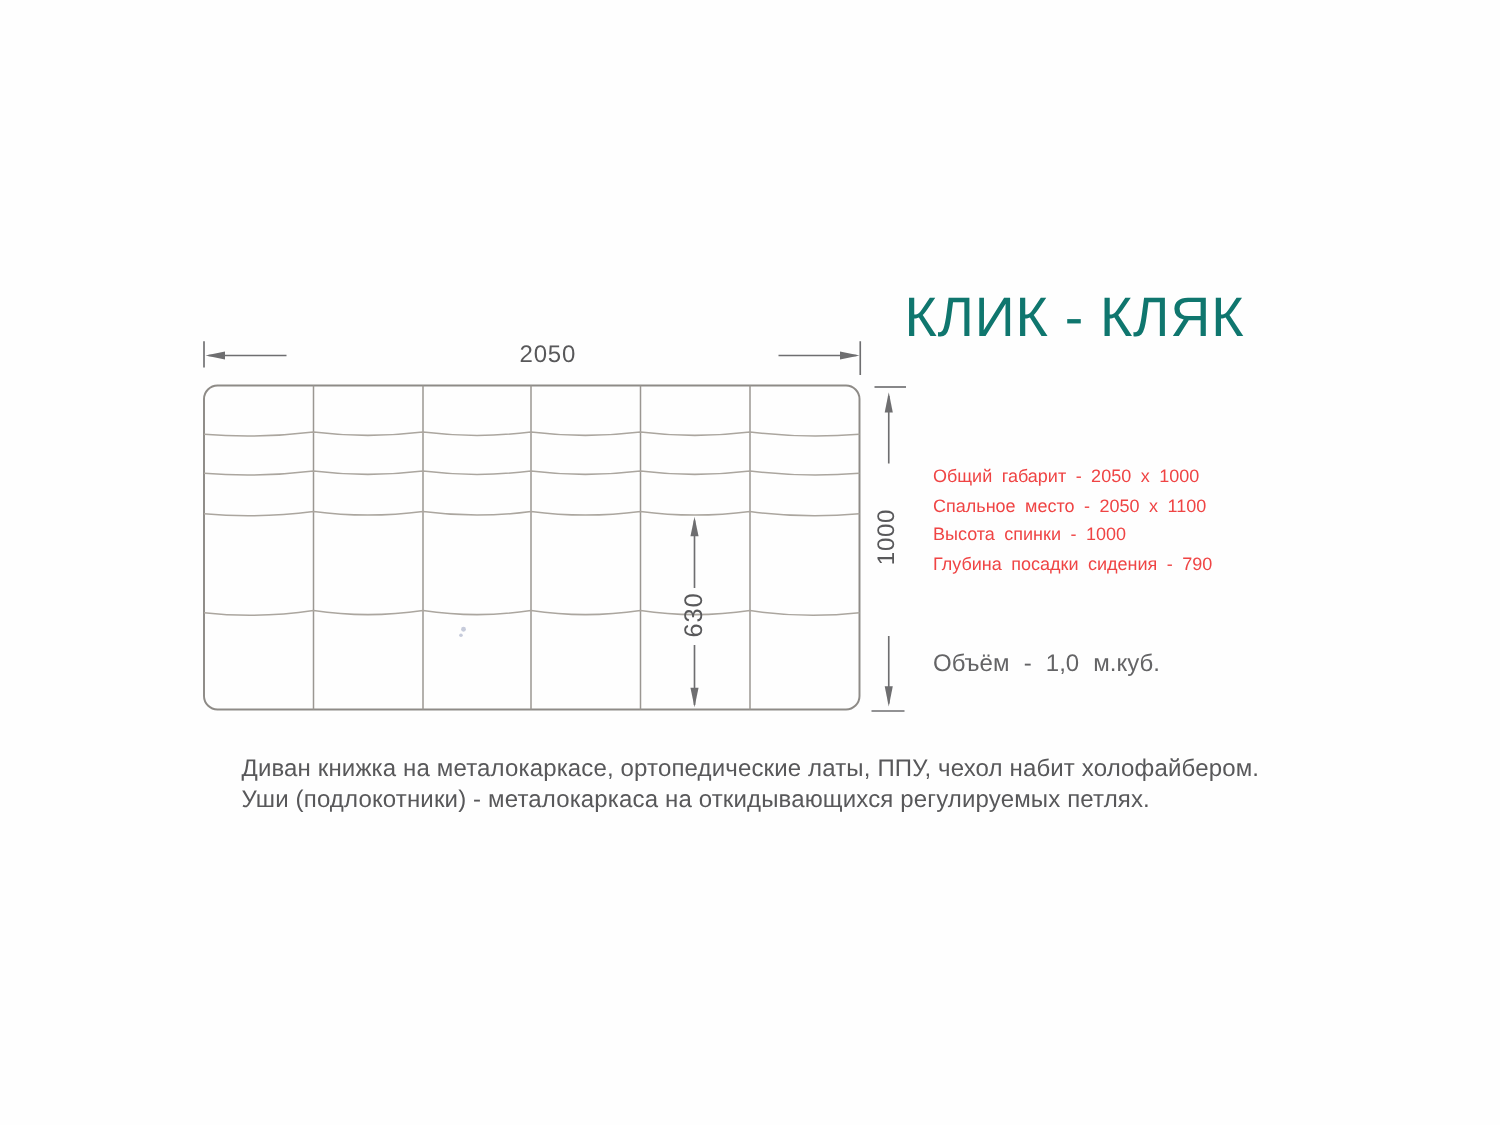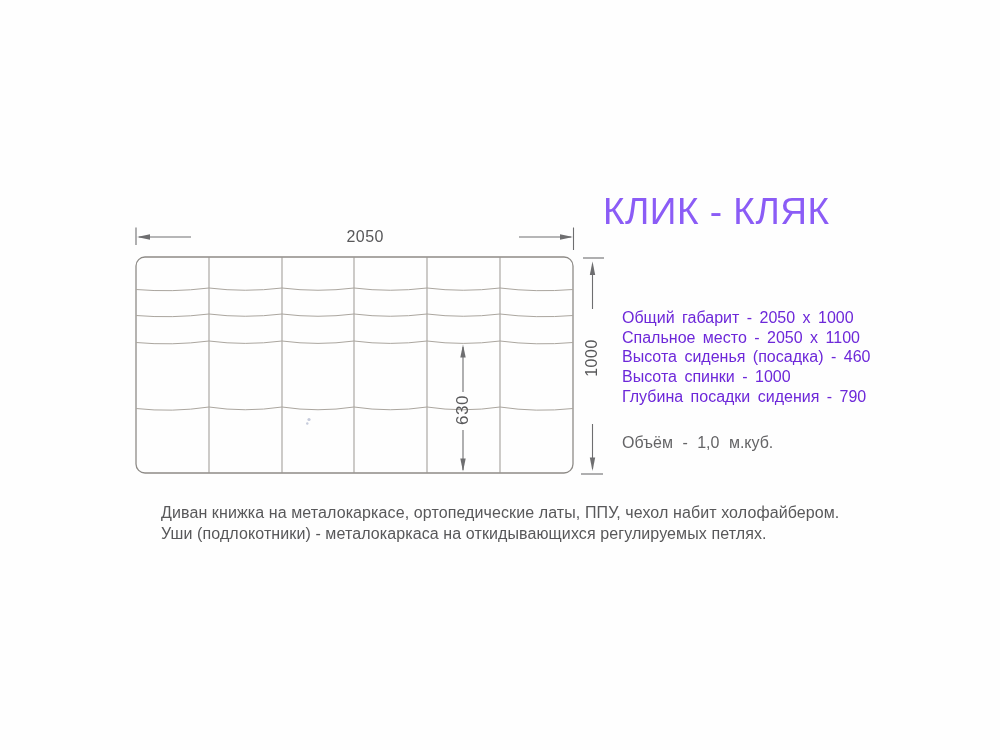--- a/index.html
+++ b/index.html
@@ -16,35 +16,35 @@
   .seam-v{fill:none;stroke:#9b9792;stroke-width:1;}
   .seam-h{fill:none;stroke:#aba69f;stroke-width:1;}
   .dimline{fill:none;stroke:#6e6e70;stroke-width:1.1;}
   .dimhead{fill:#6e6e70;stroke:none;}
   .smudge{fill:#97a0bd;opacity:.55;}
 
   .title{
     position:absolute;left:603px;top:191px;
     margin:0;
     font-size:37px;font-weight:400;letter-spacing:.5px;
-    color:#8b5cf6;white-space:nowrap;
+    color:#0f766e;white-space:nowrap;
   }
   .dim-label{
     position:absolute;
     font-size:16px;color:#58585a;letter-spacing:.5px;
     white-space:nowrap;
   }
   .dim-w{left:330px;top:228px;width:54px;text-align:right;}
   .dim-h{left:592px;top:358px;transform:translate(-50%,-50%) rotate(-90deg);}
   .dim-d{left:463px;top:410px;font-size:17px;transform:translate(-50%,-50%) rotate(-90deg);}
 
   .specs{
     position:absolute;left:622px;top:308px;
-    font-size:16px;line-height:19.7px;
-    color:#6d28d9;word-spacing:3px;white-space:nowrap;
+    font-size:12px;line-height:19.7px;
+    color:#ef4444;word-spacing:3px;white-space:nowrap;
   }
   .weights{
     position:absolute;left:622px;top:433px;
     font-size:16px;line-height:20.4px;
     color:#646466;word-spacing:5px;white-space:nowrap;
   }
   .desc{
     position:absolute;left:161px;top:503px;
     font-size:16px;line-height:20.8px;
     color:#58585a;letter-spacing:.1px;white-space:nowrap;
@@ -109,21 +109,20 @@
 
   <h1 class="title">КЛИК - КЛЯК</h1>
 
   <div class="dim-label dim-w">2050</div>
   <div class="dim-label dim-h">1000</div>
   <div class="dim-label dim-d">630</div>
 
   <div class="specs">
     <div>Общий габарит - 2050 x 1000</div>
     <div>Спальное место - 2050 x 1100</div>
-    <div>Высота сиденья (посадка) - 460</div>
     <div>Высота спинки - 1000</div>
     <div>Глубина посадки сидения - 790</div>
   </div>
 
   <div class="weights">
     <div>Объём - 1,0 м.куб.</div>
   </div>
 
   <div class="desc">
     <div>Диван книжка на металокаркасе, ортопедические латы, ППУ, чехол набит холофайбером.</div>

